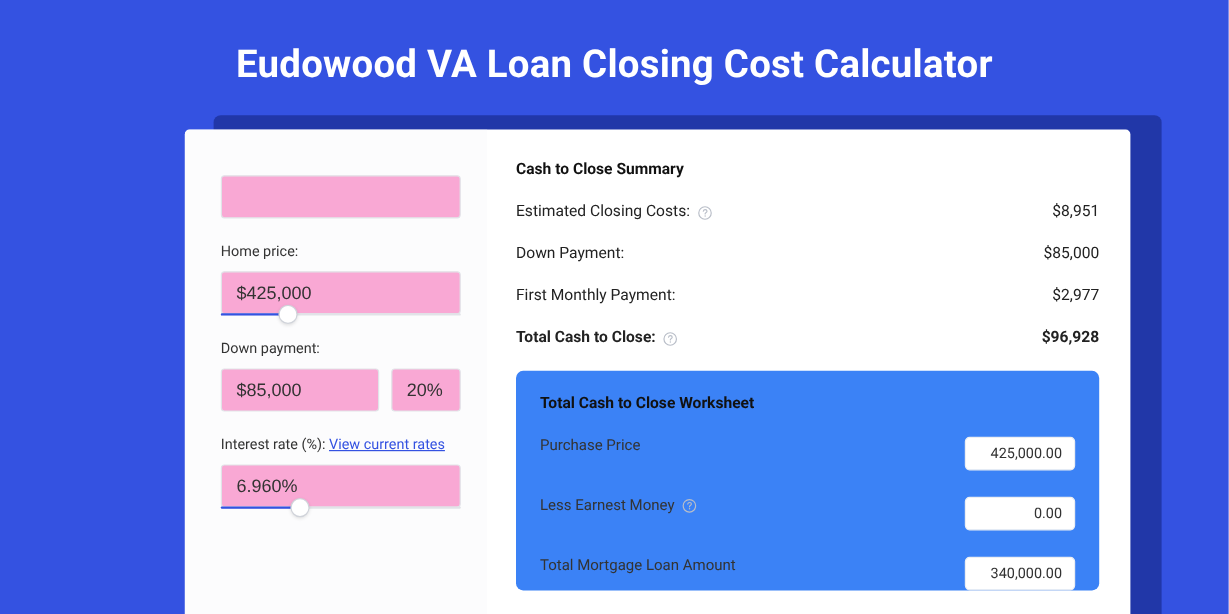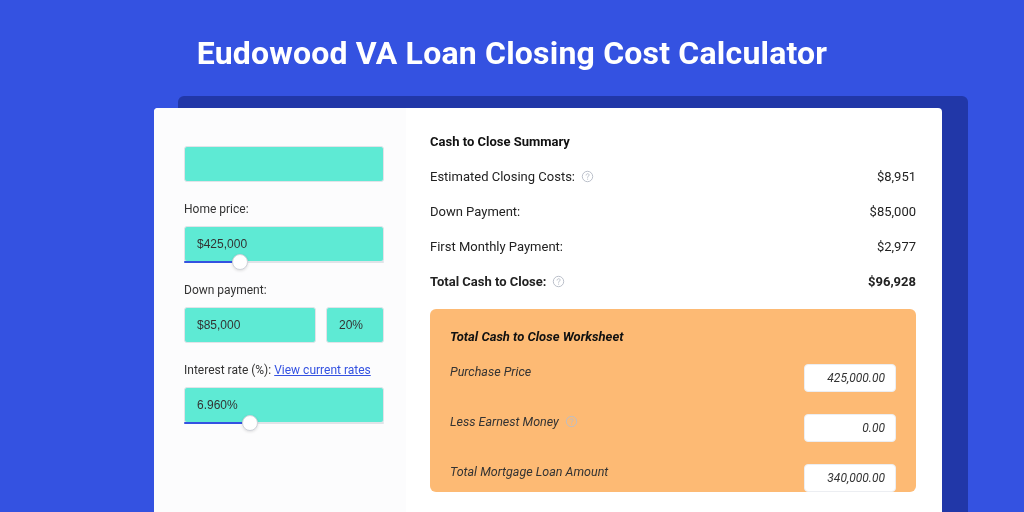--- a/index.html
+++ b/index.html
@@ -5,37 +5,37 @@
   * { box-sizing: border-box; margin: 0; padding: 0; }
   html, body { width: 1024px; height: 512px; overflow: hidden; font-family: -apple-system, BlinkMacSystemFont, "Segoe UI", Roboto, Arial, sans-serif; }
   .bg { width: 1024px; height: 512px; background: #3452e1; position: relative; }
   .title { color: #fff; font-size: 32px; font-weight: 700; text-align: center; padding-top: 34px; letter-spacing: 0.2px; }
   .shadow-card { position: absolute; top: 96px; left: 178px; width: 790px; height: 430px; background: #2137a8; border-radius: 6px; }
   .card { position: absolute; top: 108px; left: 154px; width: 788px; height: 420px; background: #fff; border-radius: 4px; overflow: hidden; display: flex; }
   .left { width: 252px; background: #fcfcfd; padding: 38px 22px 0 30px; }
   .field { margin-bottom: 20px; }
   .label { font-size: 12px; color: #333; margin-bottom: 10px; display: block; }
   .label .link { color: #3452e1; }
-  .input { width: 100%; height: 36px; border: 1px solid #e1e3e8; border-radius: 3px; background: #5eead4; font-size: 12px; color: #333; padding: 0 12px; outline: none; }
+  .input { width: 100%; height: 36px; border: 1px solid #e1e3e8; border-radius: 3px; background: #f9a8d4; font-size: 15px; color: #333; padding: 0 12px; outline: none; }
   .dp-row { display: flex; gap: 10px; }
   .dp-row .input:first-child { flex: 1; }
   .dp-row .input.pct { width: 58px; }
   .slider-wrap { position: relative; margin-top: -1px; }
   .track { height: 2px; background: #e1e3e8; position: relative; border-radius: 2px; }
   .fill { position: absolute; left: 0; top: 0; height: 2px; background: #3452e1; border-radius: 2px; }
   .thumb { position: absolute; top: -7px; width: 16px; height: 16px; border-radius: 50%; background: #fff; border: 1px solid #d0d3da; box-shadow: 0 1px 3px rgba(0,0,0,0.12); }
   .right { flex: 1; padding: 26px 26px 0 24px; }
   .summary { }
   .sec-title { font-size: 13px; font-weight: 700; color: #111; margin-bottom: 20px; }
   .row { display: flex; justify-content: space-between; align-items: center; font-size: 13px; color: #222; margin-bottom: 20px; }
-  .row .lab { display: flex; align-items: center; gap: 6px; }
+  .row .lab { display: flex; align-items: flex-end; gap: 6px; }
   .row.bold .lab, .row.bold .val { font-weight: 700; }
   .help { width: 13px; height: 13px; display: inline-flex; align-items: center; justify-content: center; }
   .help svg { width: 13px; height: 13px; }
-  .worksheet { background: #fdba74; border-radius: 6px; margin-top: 4px; padding: 20px 20px 0 20px; font-style: italic; }
+  .worksheet { background: #3b82f6; border-radius: 6px; margin-top: 4px; padding: 20px 20px 0 20px; }
   .wrow { display: flex; justify-content: space-between; align-items: flex-start; font-size: 12.5px; color: #333; margin-bottom: 22px; }
   .wrow .lab { display: flex; align-items: center; gap: 6px; }
   .wval { min-width: 92px; height: 28px; border: 1px solid #eceef2; border-radius: 4px; background: #fff; font-size: 12px; color: #333; display: flex; align-items: center; justify-content: flex-end; padding: 0 10px; }
 </style>
 </head>
 <body>
 
 <div class="bg">
   <div class="title">Eudowood VA Loan Closing Cost Calculator</div>
   <div class="shadow-card"></div>

